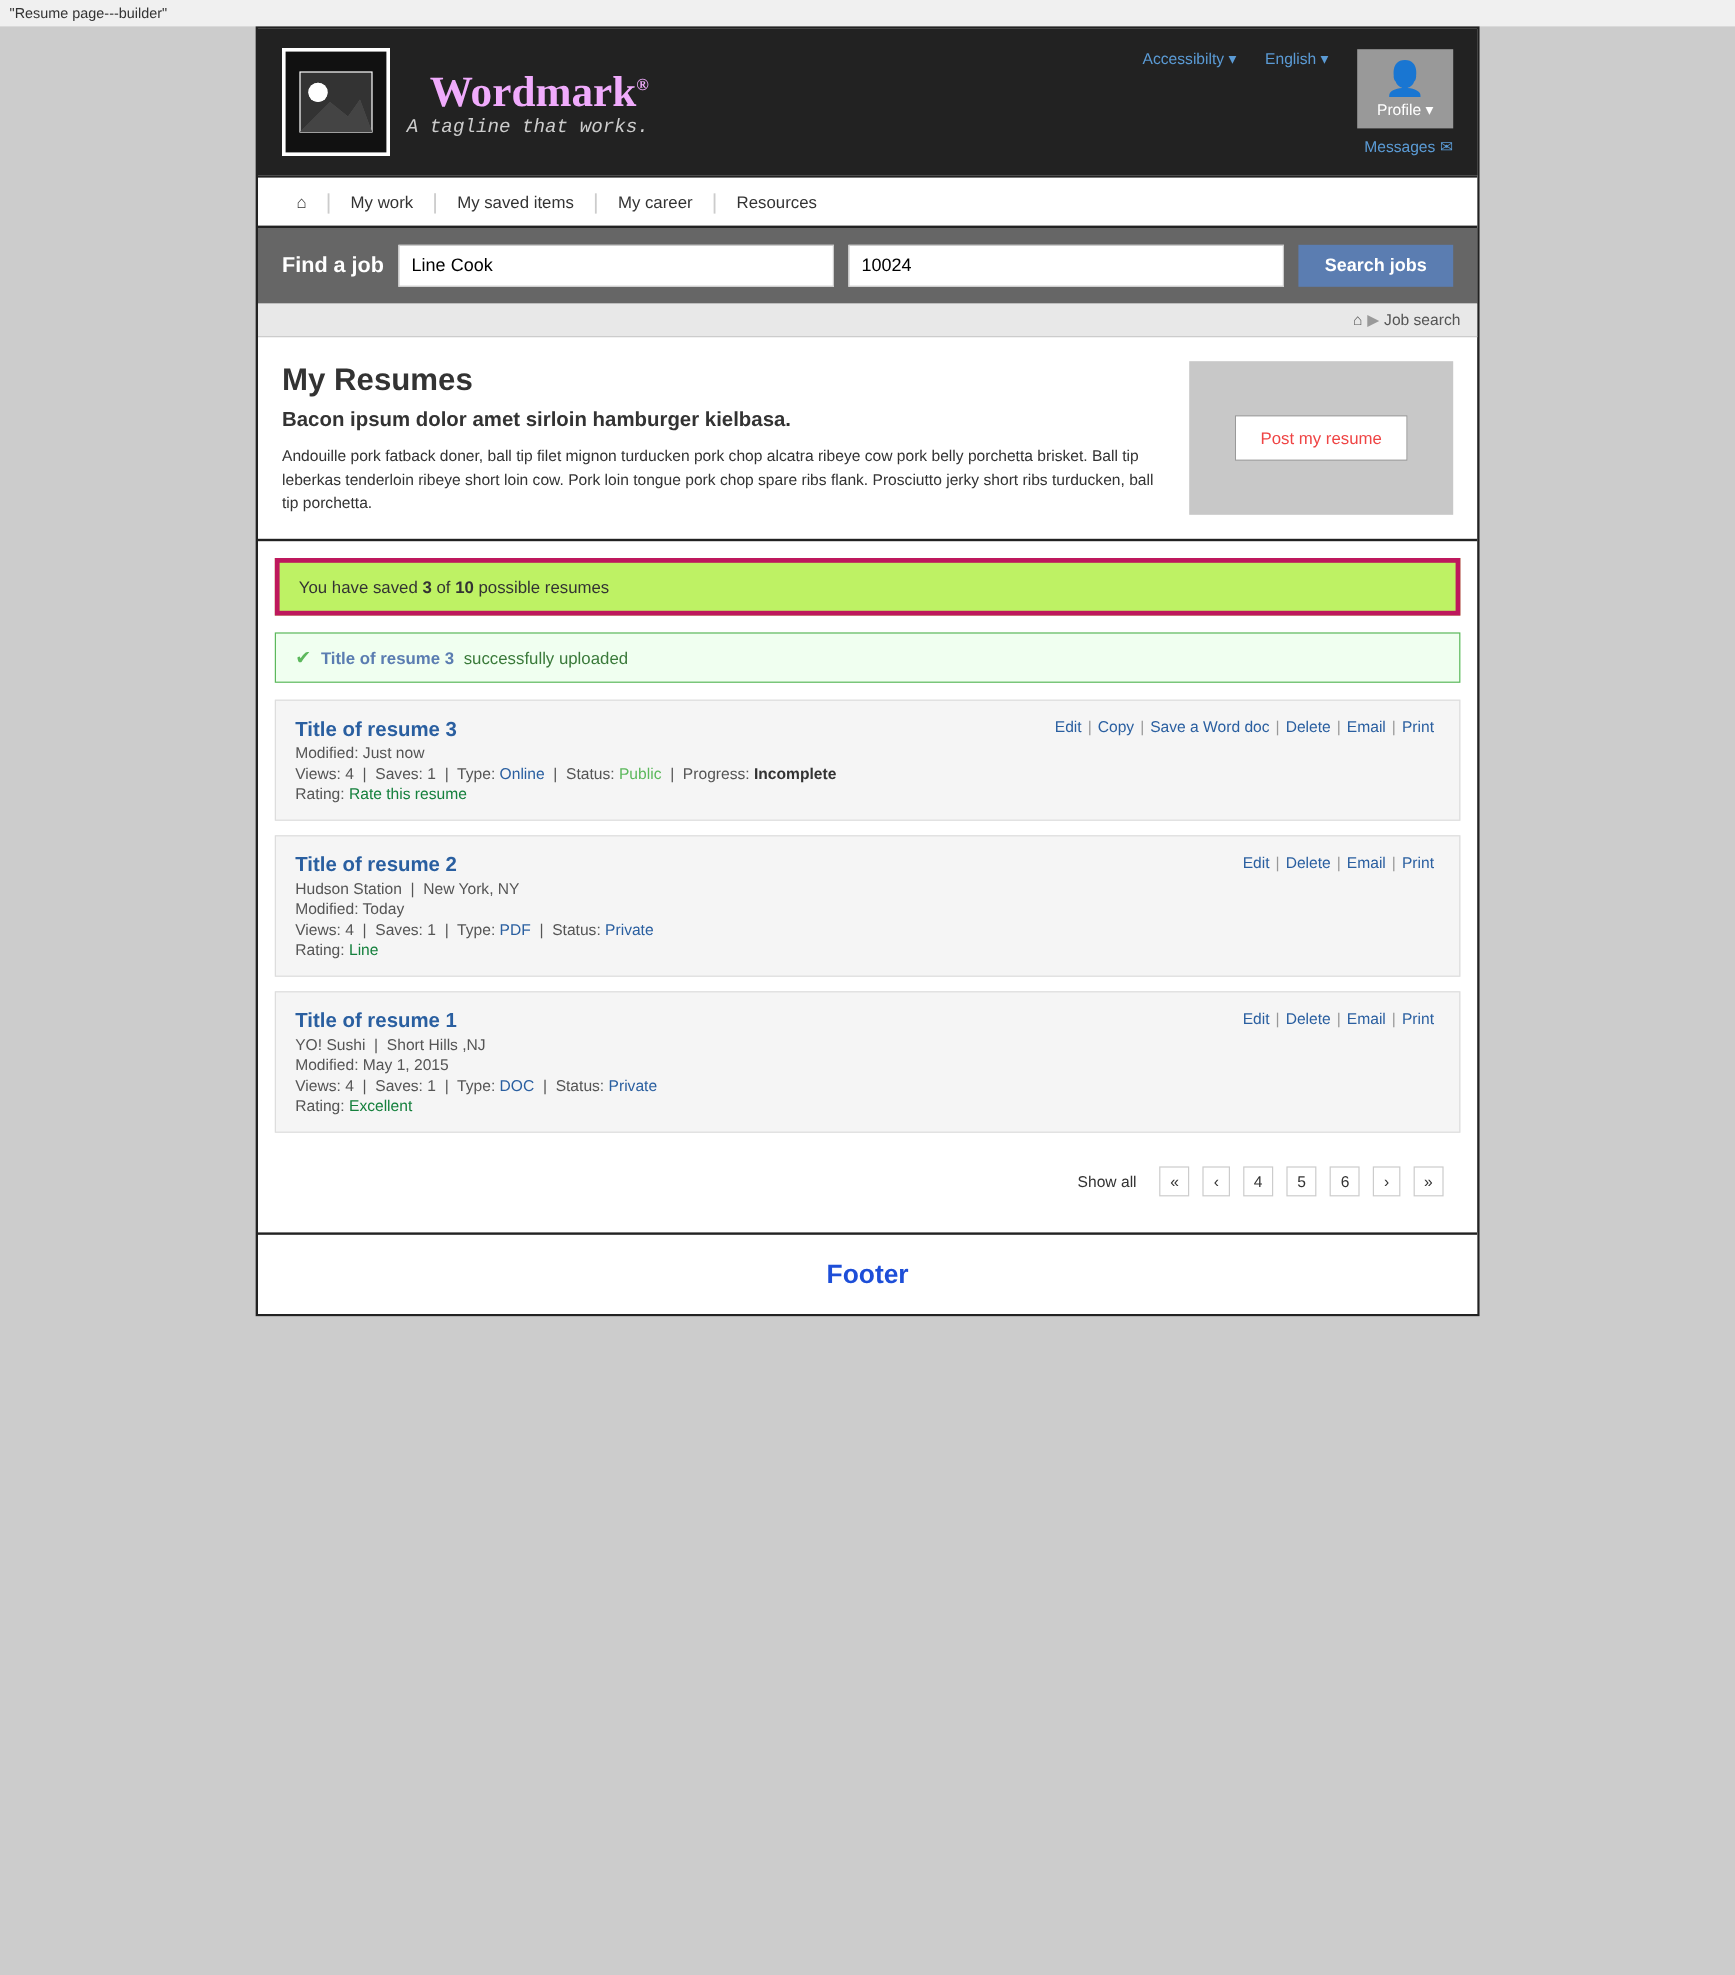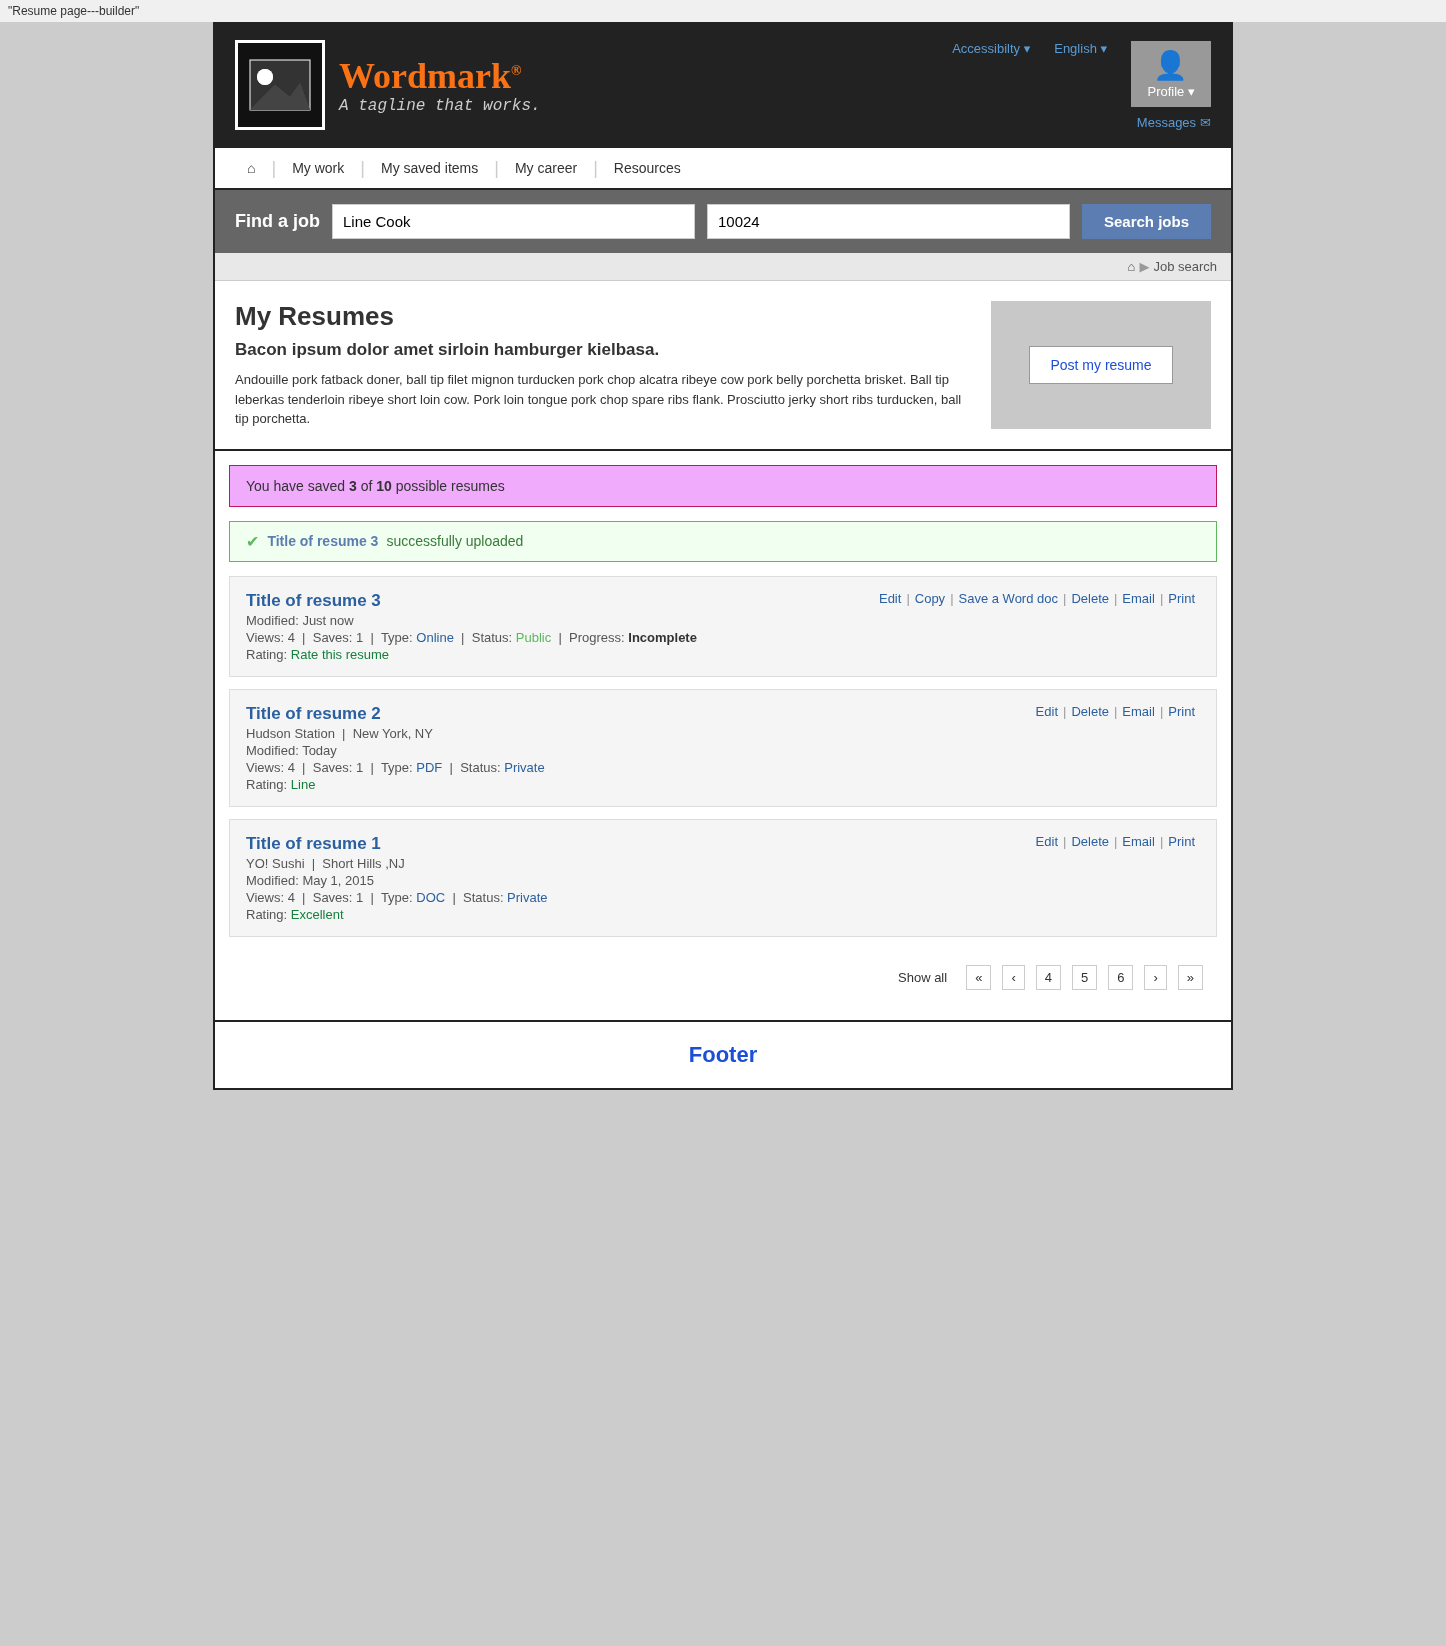--- a/index.html
+++ b/index.html
@@ -7,21 +7,21 @@
 
     .page-label { font-size: 12px; padding: 4px 8px; background: #f0f0f0; color: #333; }
 
     .outer-wrapper { max-width: 1020px; margin: 0 auto; background: #fff; border: 2px solid #222; }
 
     
     .header { background: #222; padding: 16px 20px; display: flex; align-items: center; justify-content: space-between; }
     .logo-area { display: flex; align-items: center; gap: 14px; }
     .logo-box { width: 90px; height: 90px; background: #111; border: 3px solid #fff; display: flex; align-items: center; justify-content: center; }
     .logo-box svg { width: 70px; height: 60px; }
-    .logo-text h1 { font-size: 36px; color: #f97316; font-family: Georgia, serif; font-weight: bold; }
+    .logo-text h1 { font-size: 36px; color: #f0abfc; font-family: Georgia, serif; font-weight: bold; text-align: right; }
     .logo-text h1 sup { font-size: 14px; }
     .logo-text p { color: #ccc; font-size: 16px; font-style: italic; font-family: 'Courier New', monospace; }
     .header-right { display: flex; flex-direction: column; align-items: flex-end; gap: 8px; }
     .header-top-links { display: flex; gap: 24px; }
     .header-top-links a { color: #5b9bd5; font-size: 13px; text-decoration: none; }
     .profile-btn { background: #999; border: none; color: #fff; font-size: 13px; padding: 8px 16px; cursor: pointer; display: flex; flex-direction: column; align-items: center; gap: 2px; min-width: 80px; }
     .profile-btn .avatar-icon { font-size: 28px; color: #ddd; }
     .messages-link { color: #5b9bd5; font-size: 13px; text-decoration: none; display: flex; align-items: center; gap: 4px; }
 
     
@@ -43,24 +43,24 @@
     
     .main { padding: 0; }
 
     
     .resumes-intro { padding: 20px; display: flex; gap: 20px; border-bottom: 2px solid #222; }
     .resumes-intro-text { flex: 1; }
     .resumes-intro-text h2 { font-size: 26px; font-weight: bold; margin-bottom: 8px; }
     .resumes-intro-text h3 { font-size: 17px; font-weight: bold; margin-bottom: 10px; }
     .resumes-intro-text p { font-size: 13px; line-height: 1.5; color: #333; }
     .resumes-intro-aside { width: 220px; min-height: 120px; background: #c8c8c8; display: flex; align-items: center; justify-content: center; flex-shrink: 0; }
-    .post-resume-btn { background: #fff; border: 1px solid #999; padding: 10px 20px; font-size: 14px; cursor: pointer; color: #1d4ed8; }
-
-    
-    .saved-banner { margin: 14px 14px 0 14px; padding: 12px 16px; border: 1px solid #be185d; background: #f0abfc; font-size: 14px; }
+    .post-resume-btn { background: #fff; border: 1px solid #999; padding: 10px 20px; font-size: 14px; cursor: pointer; color: #ef4444; }
+
+    
+    .saved-banner { margin: 14px 14px 0 14px; padding: 12px 16px; border: 4px solid #be185d; background: #bef264; font-size: 14px; }
     .saved-banner strong { font-weight: bold; }
 
     
     .resume-list { padding: 14px; }
 
     
     .alert-success { border: 1px solid #5cb85c; background: #f0fff0; padding: 10px 16px; margin-bottom: 14px; font-size: 14px; color: #333; display: flex; align-items: center; gap: 8px; }
     .alert-success .check-icon { color: #5cb85c; font-size: 16px; }
     .alert-success strong { color: #5b7db1; }
     .alert-success span.success-text { color: #3a7a3a; }

